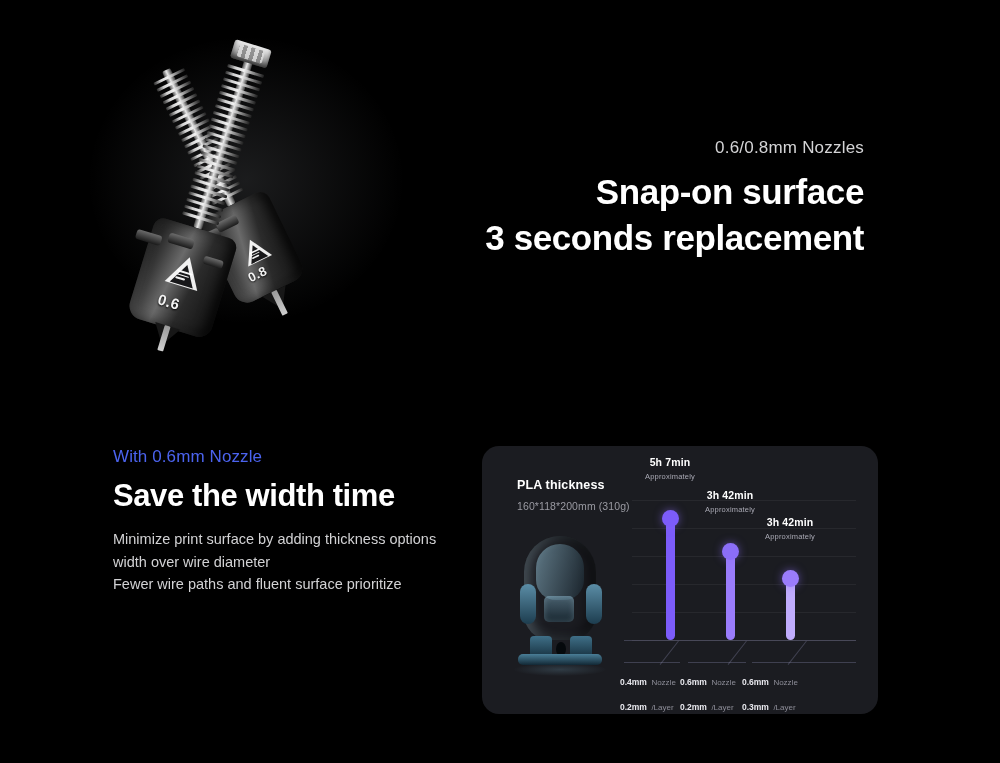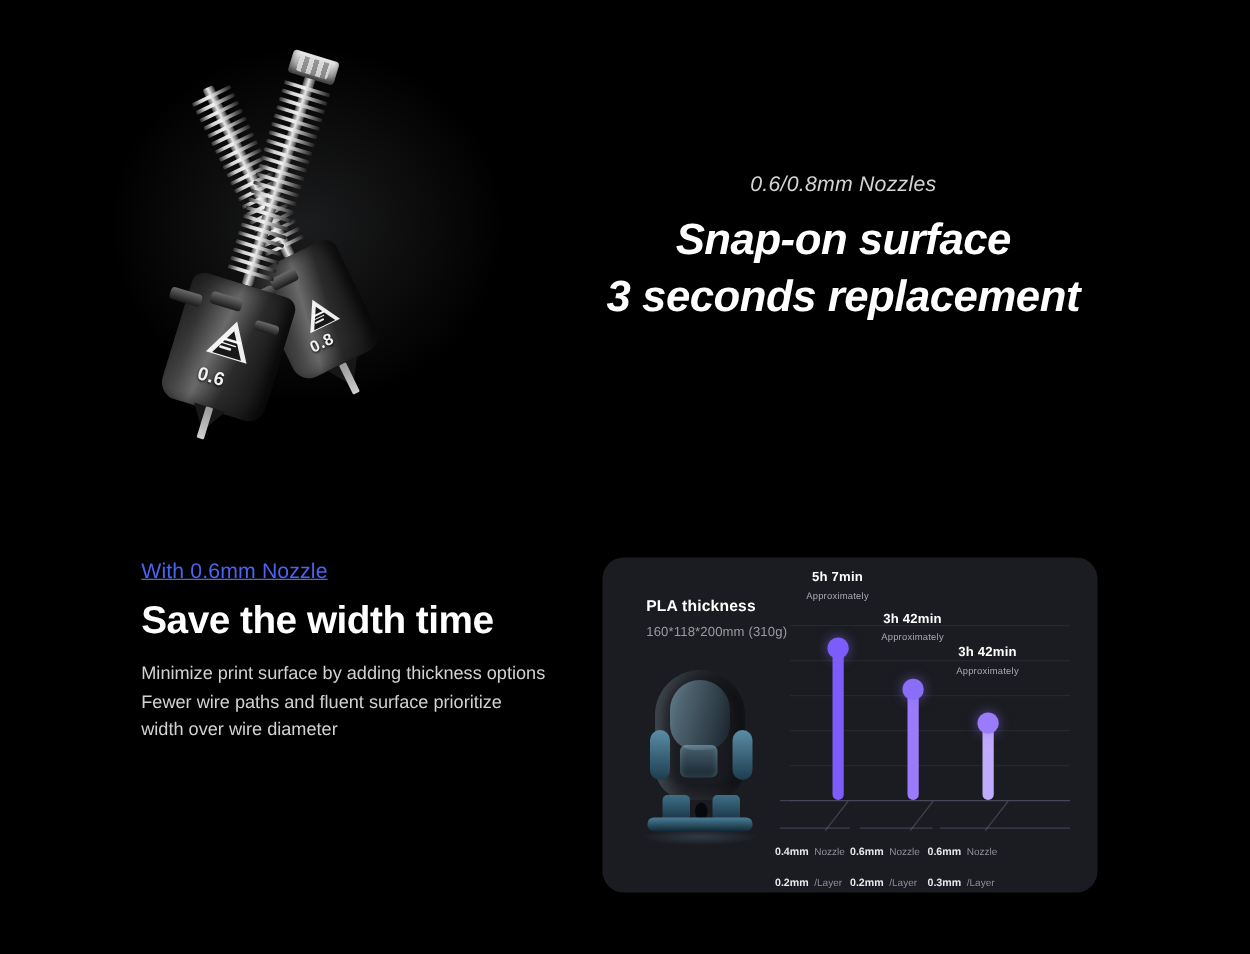--- a/index.html
+++ b/index.html
@@ -76,21 +76,21 @@
     position:absolute; font-size:15px; font-weight:700; color:#f2f2f2;
     letter-spacing:.4px; text-shadow:0 1px 2px #000;
   }
   .glow {
     position:absolute; left:50%; top:46%; transform:translate(-50%,-50%);
     width:330px; height:300px; border-radius:50%;
     background:radial-gradient(ellipse at 50% 50%,rgba(210,215,225,.13),rgba(0,0,0,0) 68%);
     pointer-events:none;
   }
 
-  .hero-copy { position:absolute; right:136px; top:138px; text-align:center;font-style:italic; }
+  .hero-copy { position:absolute; right:136px; top:138px; text-align:right; }
   .eyebrow { font-size:17px; color:#d4d4d6; letter-spacing:.2px; }
   .hero-title {
     font-size:35px; font-weight:700; line-height:1.30; letter-spacing:-.4px;
     margin-top:11px; color:#fff;
   }
 
   
   .lower { position:absolute; left:0; top:430px; width:1000px; height:333px; }
 
   .copy-col { position:absolute; left:113px; top:17px; width:340px; }
@@ -274,26 +274,26 @@
     <div class="hero-title">
       <div>Snap-on surface</div>
       <div>3 seconds replacement</div>
     </div>
   </div>
 </div>
 
 <div class="lower">
 
   <div class="copy-col">
-    <div class="accent" style="color: rgb(75, 99, 238); text-decoration: underline;">With 0.6mm Nozzle</div>
+    <div class="accent" style="color: rgb(75, 99, 238);">With 0.6mm Nozzle</div>
     <div class="h2">Save the width time</div>
     <div class="body-txt">
       <div>Minimize print surface by adding thickness options</div>
+      <div>width over wire diameter</div>
       <div>Fewer wire paths and fluent surface prioritize</div>
-      <div>width over wire diameter</div>
     </div>
   </div>
 
   <div class="card">
 
     <div class="pla-head">
       <div class="pla-title">PLA thickness</div>
       <div class="pla-sub">160*118*200mm (310g)</div>
     </div>
 

